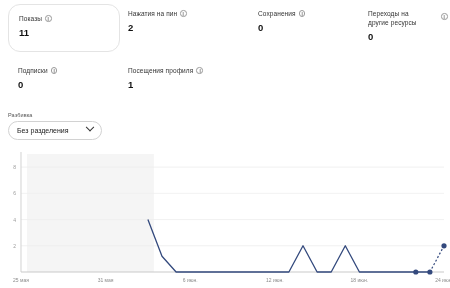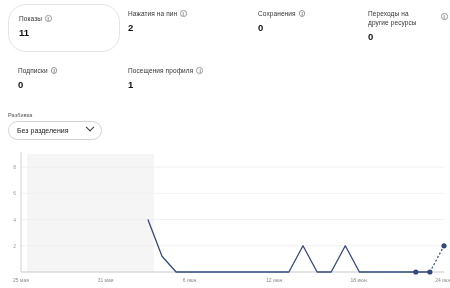--- a/index.html
+++ b/index.html
@@ -15,21 +15,21 @@
   
   .metrics { position: absolute; left: 0; top: 0; width: 450px; }
   .metric-row { position: relative; height: 57px; }
   .metric {
     position: absolute;
     top: 0;
     padding: 9px 8px 8px 10px;
   }
   .metric.framed {
     border: 1px solid #e4e4e4;
-    border-radius: 18px;
+    border-radius: 12px;
     left: 8px; top: 4px;
     width: 112px; height: 48px;
     background: #fff;
   }
   .metric-head {
     display: flex;
     align-items: flex-start;
     gap: 3px;
     white-space: nowrap;
   }

